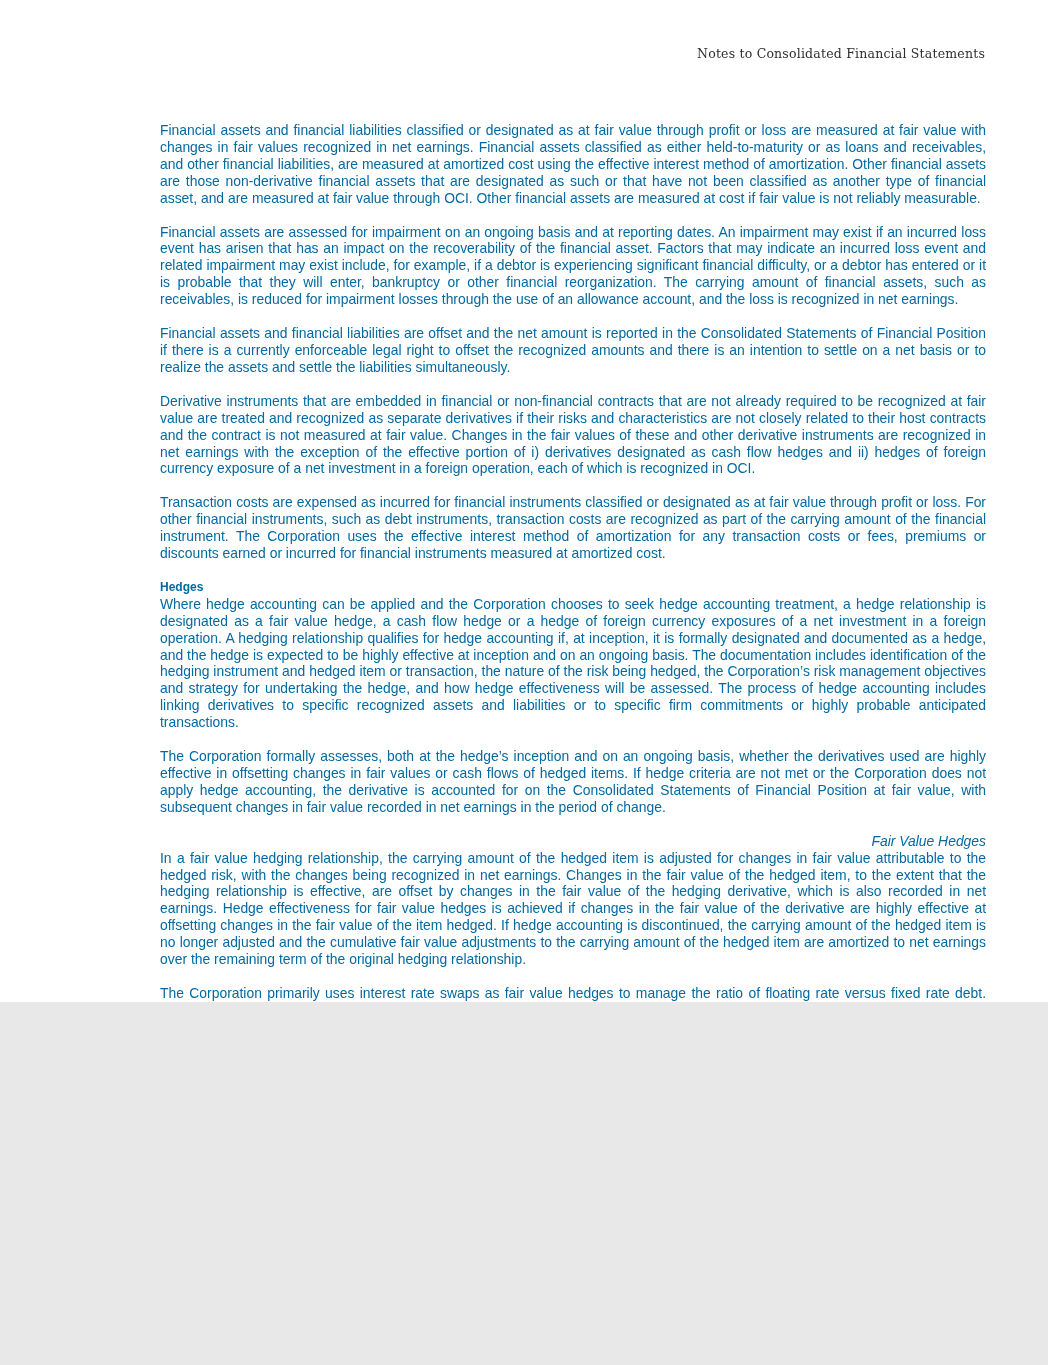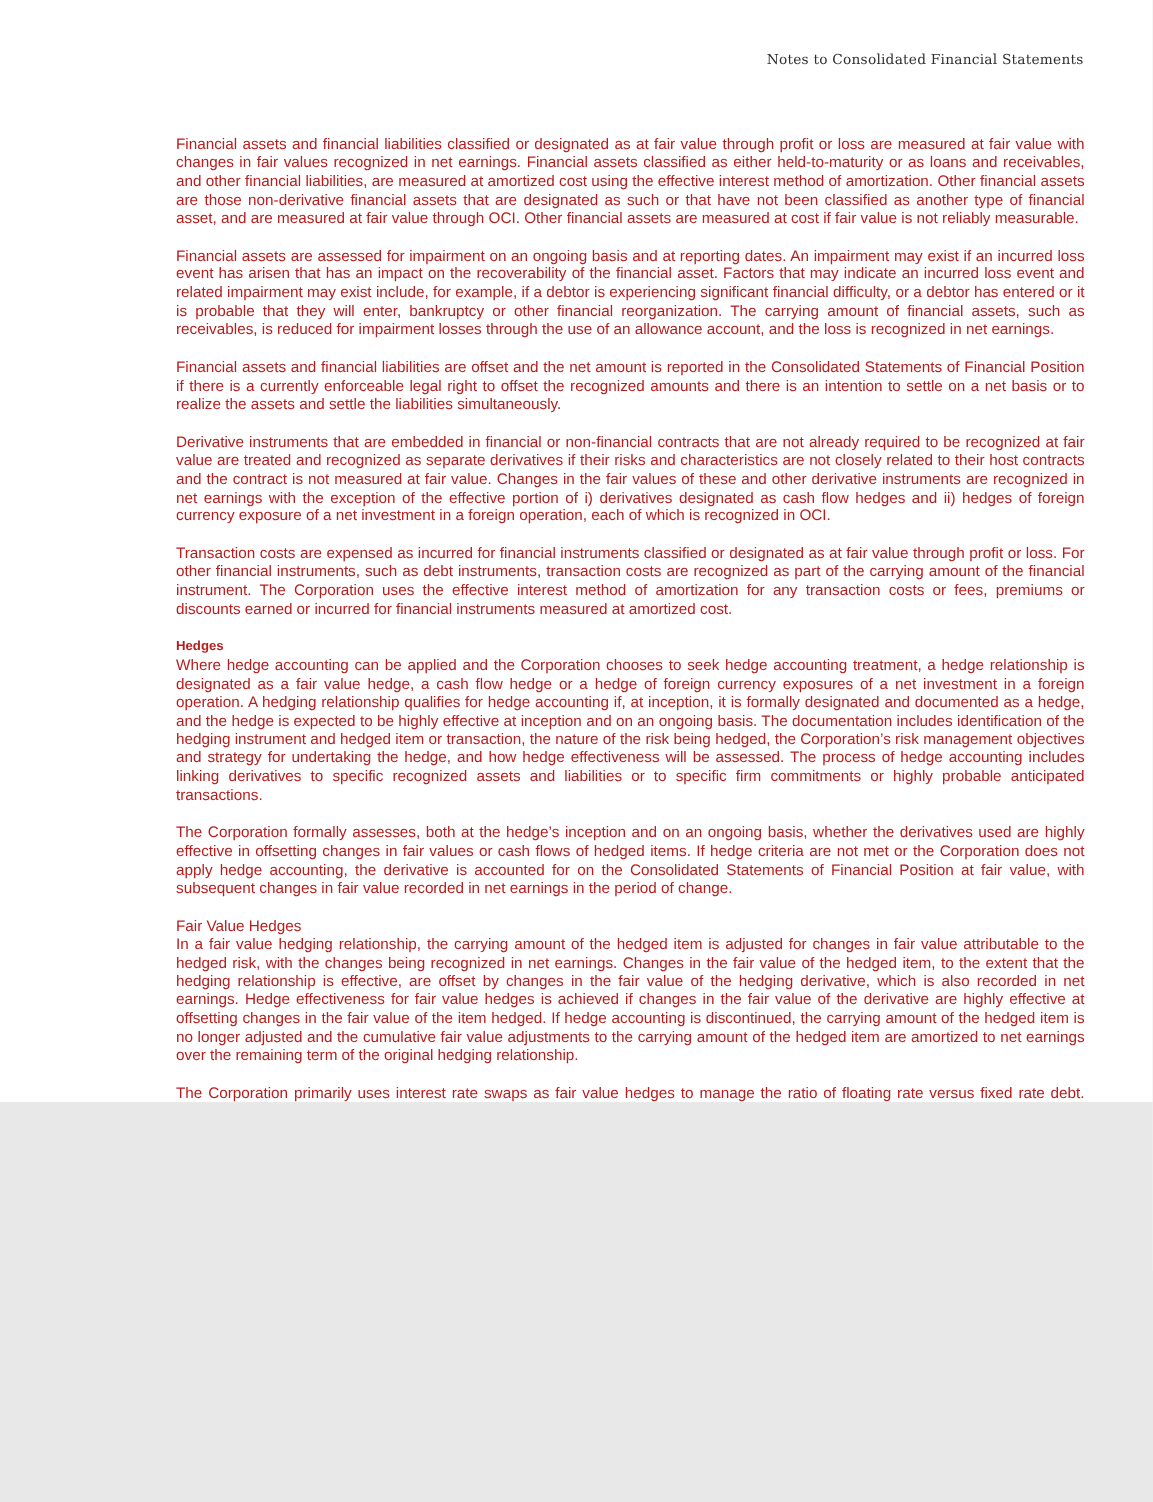--- a/index.html
+++ b/index.html
@@ -24,21 +24,21 @@
     font-family: "DejaVu Serif", serif;
     font-size: 12.5px;
     color: #2f2f2f;
     letter-spacing: 0.2px;
   }
   .content {
     position: absolute;
     left: 160px;
     top: 122px;
     width: 826px;
-    color: #b91c1c;
+    color: #0369a1;
     font-size: 13.9px;
     line-height: 16.9px;
     text-align: justify;
   }
   .content p {
     margin: 0 0 17px 0;
   }
   .content p:last-child {
     margin-bottom: 12px;
   }
@@ -47,21 +47,22 @@
     font-size: 12px;
     line-height: 16.9px;
     font-weight: bold;
     text-align: left;
   }
   .section-subheading {
     margin: 0;
     font-size: 13.9px;
     line-height: 16.9px;
     font-weight: normal;
-    text-align: left;
+    font-style: italic;
+    text-align: right;
   }
   .page-footer {
     position: absolute;
     left: 160px;
     right: 63px;
     top: 1303px;
     display: flex;
     justify-content: space-between;
     align-items: baseline;
     font-family: "DejaVu Serif", serif;

